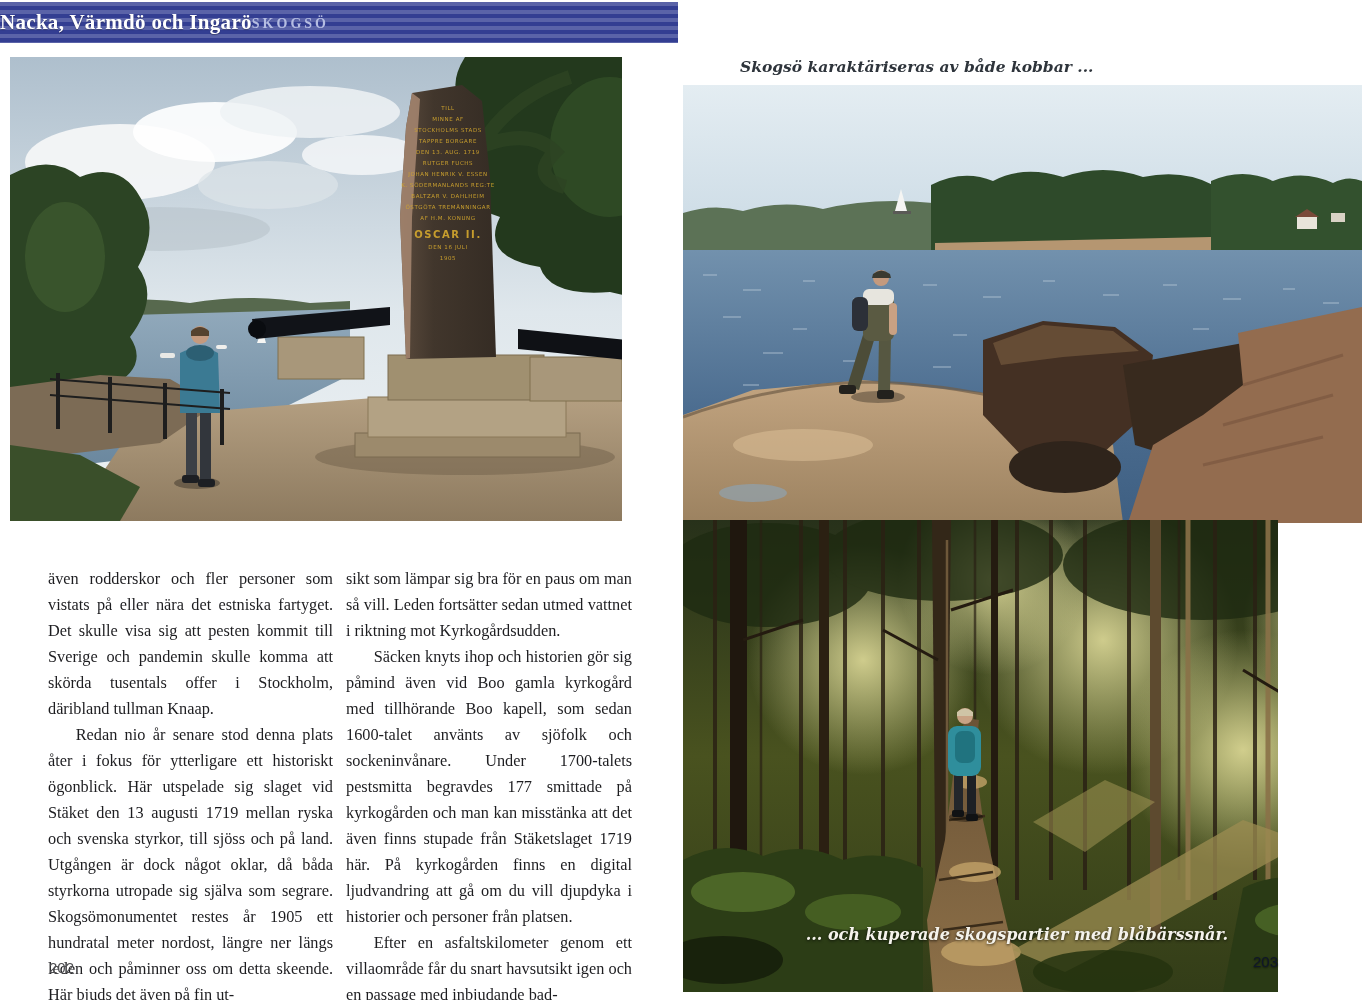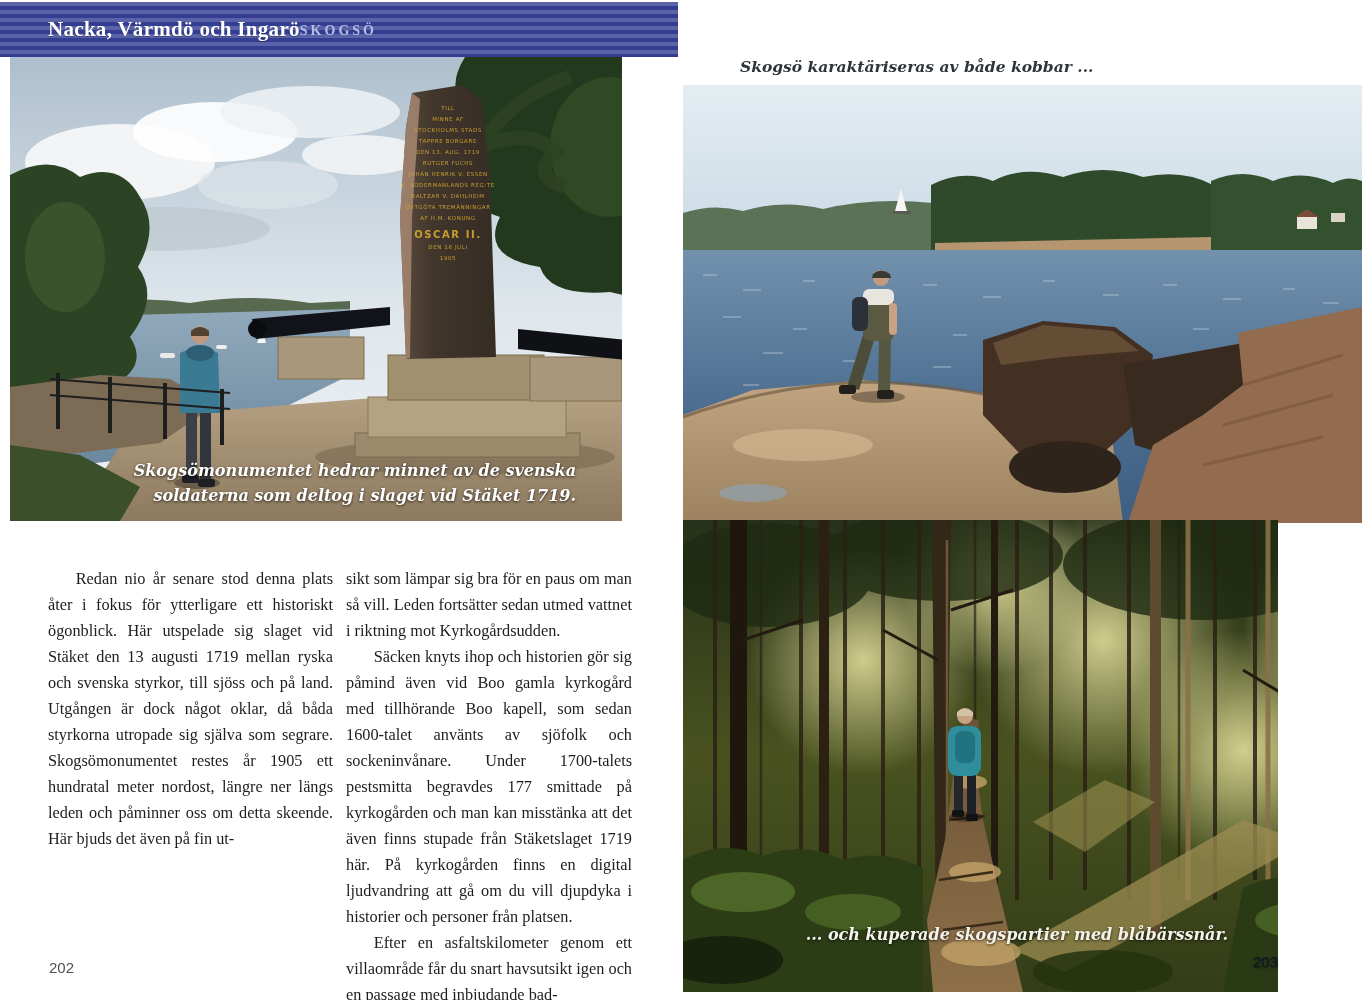--- a/index.html
+++ b/index.html
@@ -1,23 +1,23 @@
 <!DOCTYPE html>
 <html><head>
 <meta charset="utf-8">
 <style>
   html,body{margin:0;padding:0;}
   body{width:1362px;height:1000px;background:#ffffff;overflow:hidden;position:relative;
        font-family:"Liberation Serif", serif;}
   .spread{position:absolute;inset:0;background:#ffffff;}
 
   
-  .banner{position:absolute;left:0;top:2px;width:678px;height:55px;box-sizing:border-box;
+  .banner{position:absolute;left:0;top:2px;width:678px;height:41px;box-sizing:border-box;
     background:repeating-linear-gradient(180deg,#5a63a8 0px,#5a63a8 4px,#333e92 4px,#333e92 8px);
-    display:flex;align-items:center;padding-left:48px;}
+    display:flex;align-items:center;}
   .banner-region{color:#ffffff;font-weight:bold;font-size:21px;letter-spacing:.3px;
     text-shadow:0 1px 1px rgba(0,0,0,.35);}
   .banner-section{color:#b5bde2;font-weight:bold;font-size:14px;letter-spacing:3px;
     margin-top:2px;}
 
   
   .photo{position:absolute;overflow:hidden;background:#ccd5dd;}
   #photo-monument{left:10px;top:57px;width:612px;height:464px;}
   #photo-sea{left:683px;top:85px;width:679px;height:438px;}
   #photo-forest{left:683px;top:520px;width:595px;height:472px;}
@@ -165,27 +165,24 @@
       <span class="line">JOHAN HENRIK v. ESSEN</span>
       <span class="line">K. SÖDERMANLANDS REG:TE</span>
       <span class="line">BALTZAR v. DAHLHEIM</span>
       <span class="line">ÖSTGÖTA TREMÄNNINGAR</span>
       <span class="line">AF H.M. KONUNG</span>
       <span class="line big">OSCAR II.</span>
       <span class="line">DEN 16 JULI</span>
       <span class="line">1905</span>
     </div>
 
-    <div class="photo-caption">
-      <span>Skogsömonumentet hedrar minnet av de svenska</span><br>
-      <span>soldaterna som deltog i slaget vid Stäket 1719.</span>
-    </div>
   </div>
 
   <div class="body-col" id="col1">
+    <p>även rodderskor och fler personer som vistats på eller nära det estniska fartyget. Det skulle visa sig att pesten kommit till Sverige och pandemin skulle komma att skörda tusentals offer i Stockholm, däribland tullman Knaap.</p>
     <p class="indent">Redan nio år senare stod denna plats åter i fokus för ytterligare ett historiskt ögonblick. Här utspelade sig slaget vid Stäket den 13 augusti 1719 mellan ryska och svenska styrkor, till sjöss och på land. Utgången är dock något oklar, då båda styrkorna utropade sig själva som segrare. Skogsömonumentet restes år 1905 ett hundratal meter nordost, längre ner längs leden och påminner oss om detta skeende. Här bjuds det även på fin ut-</p>
   </div>
   <div class="body-col" id="col2">
     <p>sikt som lämpar sig bra för en paus om man så vill. Leden fortsätter sedan utmed vattnet i riktning mot Kyrkogårdsudden.</p>
     <p class="indent">Säcken knyts ihop och historien gör sig påmind även vid Boo gamla kyrkogård med tillhörande Boo kapell, som sedan 1600-talet använts av sjöfolk och sockeninvånare. Under 1700-talets pestsmitta begravdes 177 smittade på kyrkogården och man kan misstänka att det även finns stupade från Stäketslaget 1719 här. På kyrkogården finns en digital ljudvandring att gå om du vill djupdyka i historier och personer från platsen.</p>
     <p class="indent">Efter en asfaltskilometer genom ett villaområde får du snart havsutsikt igen och en passage med inbjudande bad-</p>
   </div>
 
   <div class="page-num" id="pn-left">202</div>
 

